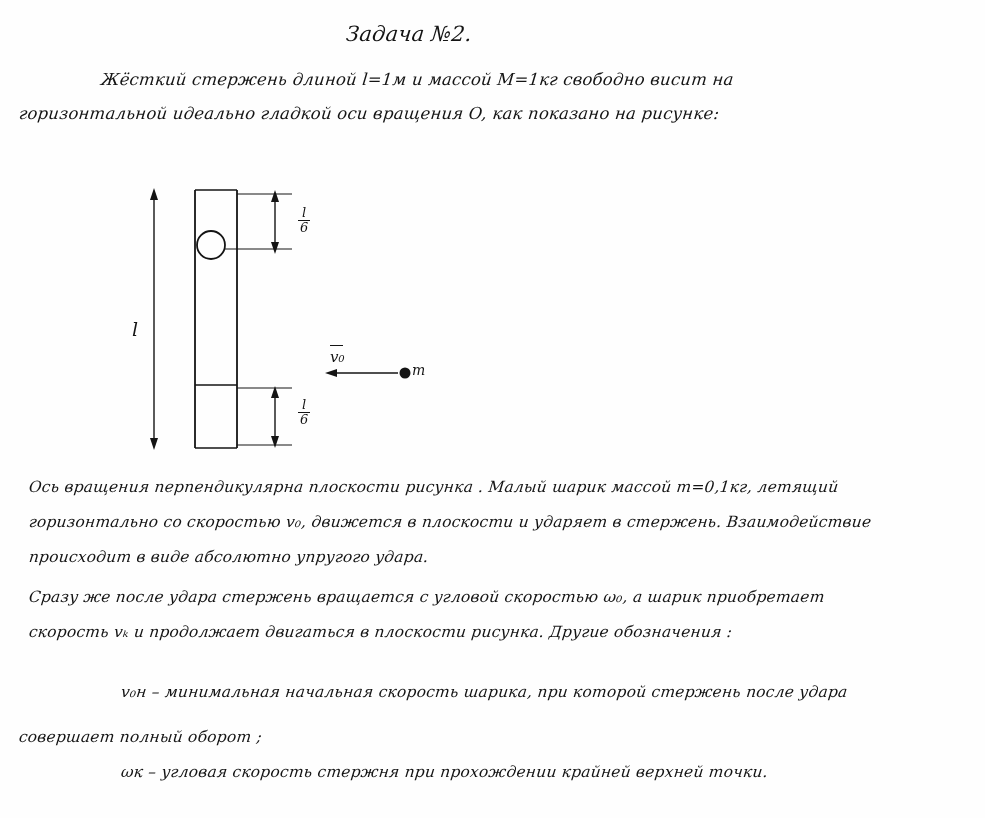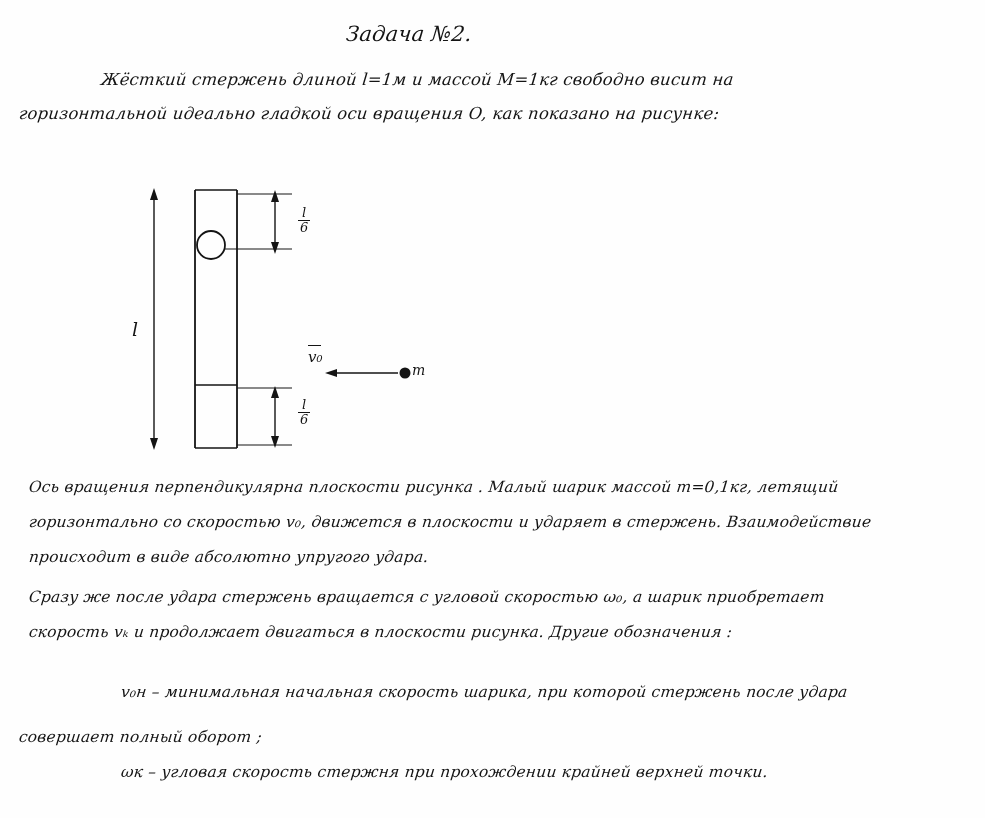--- a/index.html
+++ b/index.html
@@ -136,21 +136,21 @@
       <line x1="117" y1="208" x2="172" y2="208" stroke="#141414" stroke-width="1.2"></line>
       <line x1="117" y1="265" x2="172" y2="265" stroke="#141414" stroke-width="1.2"></line>
 
       <circle cx="285" cy="193" r="5.5" fill="#141414"></circle>
       <line x1="278" y1="193" x2="212" y2="193" stroke="#141414" stroke-width="1.6"></line>
       <polygon points="205,193 217,189 217,197" fill="#141414"></polygon>
     </svg>
 
     <div class="figlabel lab-l" style="left:12px; top:138px;">l</div>
     <div class="figlabel lab-m" style="left:292px; top:182px; font-size:14px;">m</div>
-    <div class="figlabel" style="left:188px; top:168px; font-size:15px;">
+    <div class="figlabel" style="left:210px; top:168px; font-size:15px;">
       <span class="vec">v₀</span>
     </div>
 
     <div class="figlabel frac" style="left:178px; top:26px;">
       <span class="num">l</span>
       <span class="den">6</span>
     </div>
     <div class="figlabel frac" style="left:178px; top:218px;">
       <span class="num">l</span>
       <span class="den">6</span>

